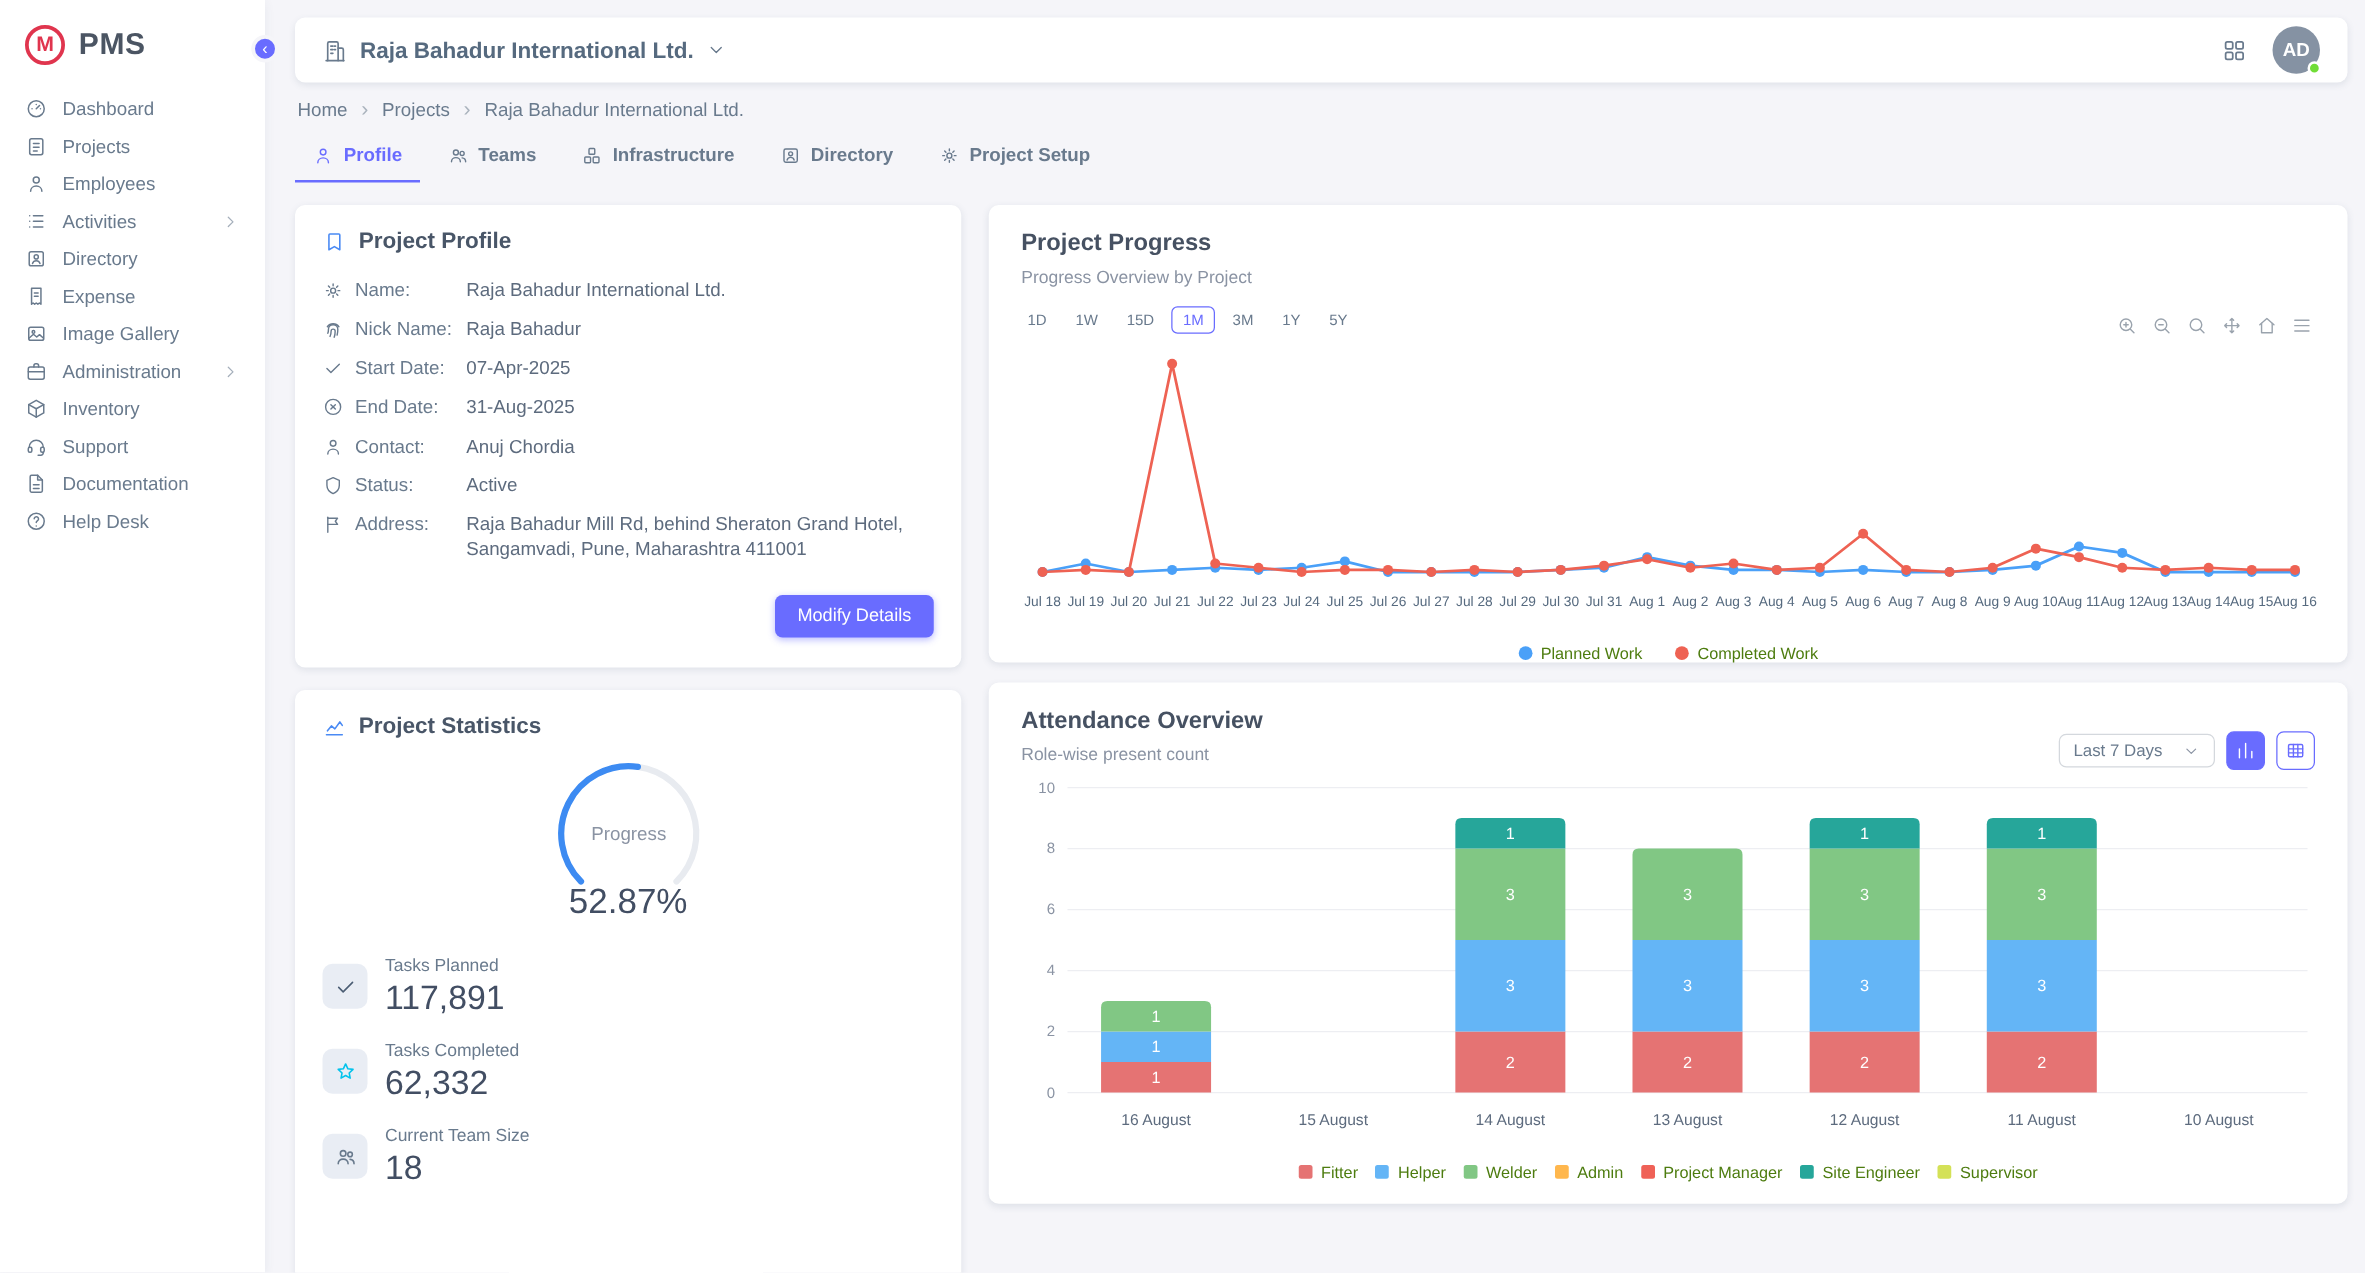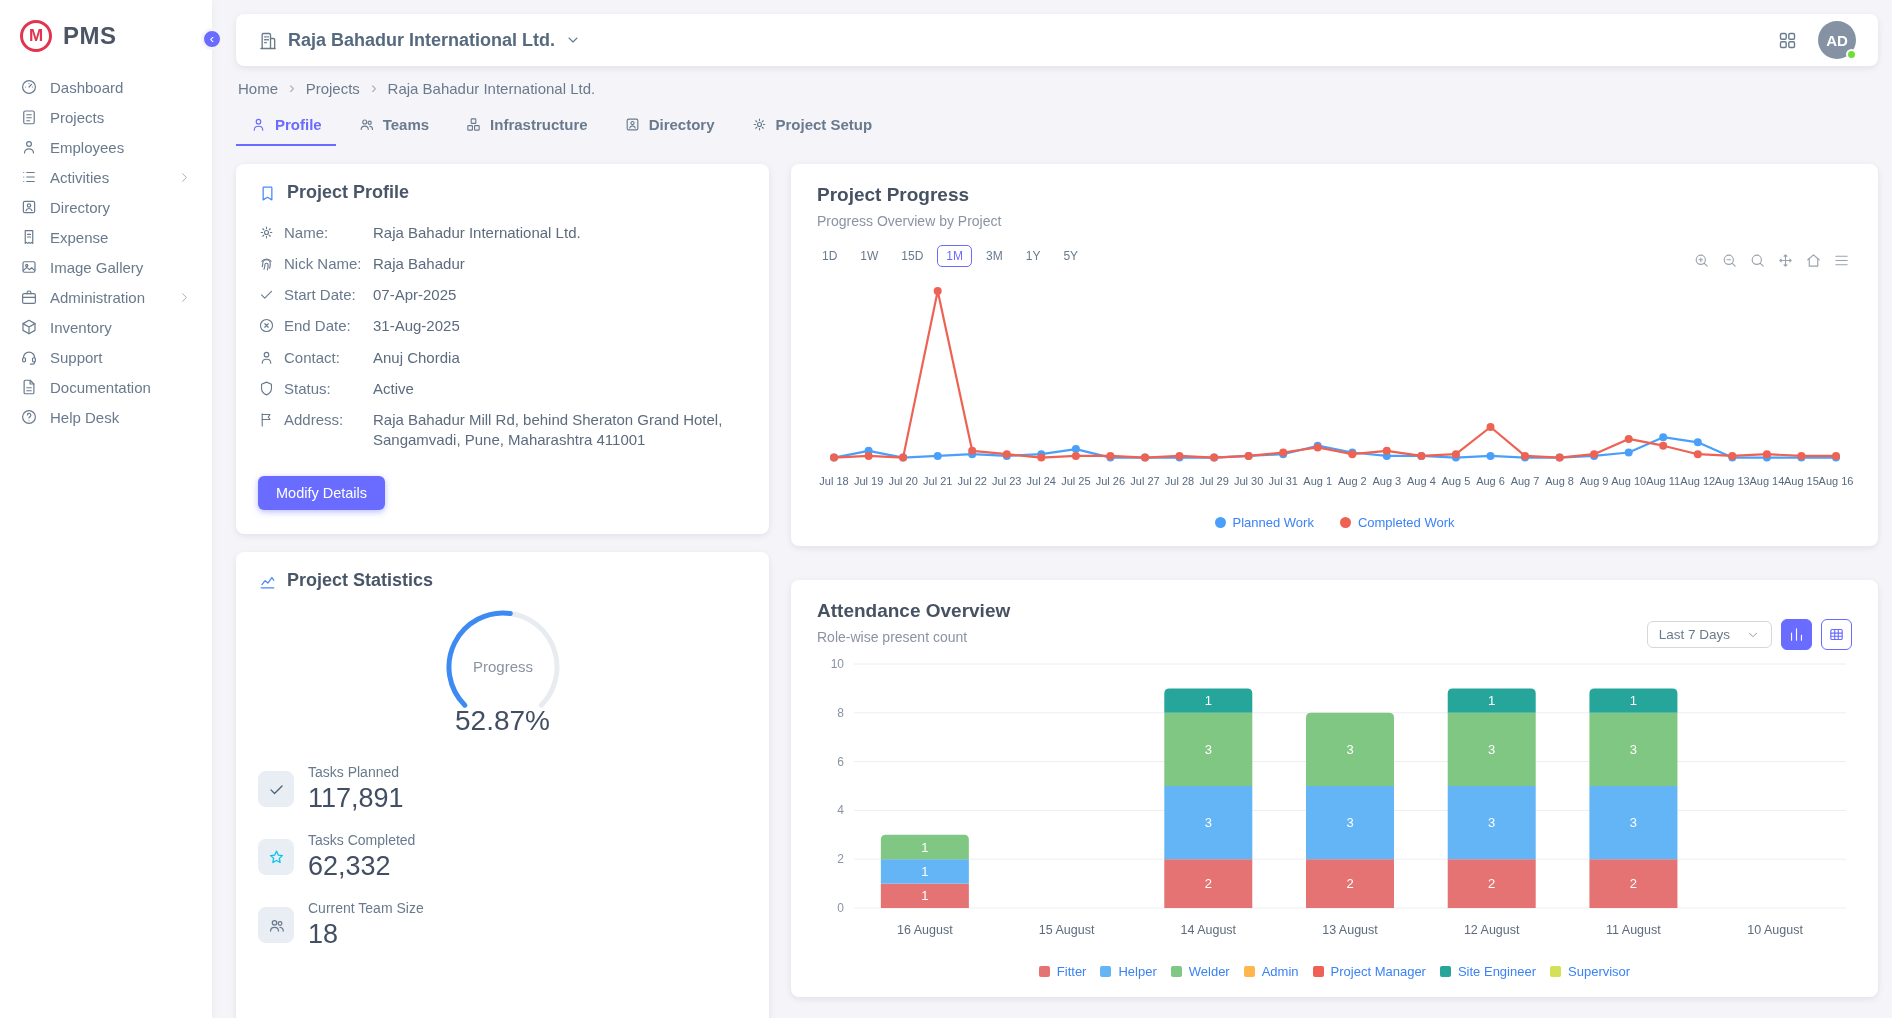--- a/index.html
+++ b/index.html
@@ -34,31 +34,31 @@
   .breadcrumb .sep{color:#aab3bd;font-size:17px;}
   .bc-item{cursor:pointer;}
   .bc-item.last{cursor:default;}
 
   .tabs{display:flex;gap:8px;margin-bottom:18px;}
   .tab{display:flex;align-items:center;gap:8px;padding:8px 14px 11px;font-size:15px;font-weight:600;color:#697a8d;cursor:pointer;border-bottom:2px solid transparent;}
   .tab.active{color:#696cff;border-bottom-color:#696cff;}
 
   .content-grid{display:flex;gap:22px;align-items:flex-start;}
   .col-left{width:533px;flex-shrink:0;display:flex;flex-direction:column;gap:18px;}
-  .col-right{flex:1;display:flex;flex-direction:column;gap:34px;min-width:0;}
+  .col-right{flex:1;display:flex;flex-direction:column;gap:16px;min-width:0;}
 
   
   .profile-card{padding:18px 22px 24px;}
   .card-title-row{display:flex;align-items:flex-end;gap:10px;font-size:18px;font-weight:600;color:#495668;margin-bottom:14px;}
   .card-title-row .icon{color:#4a8af4;}
   .field-row{display:flex;align-items:flex-start;gap:9px;padding:5.5px 0;font-size:15px;line-height:1.35;}
   .field-row .icon{color:#697a8d;margin-top:1px;}
   .field-label{width:80px;flex-shrink:0;color:#697a8d;}
   .field-value{color:#5d6b7e;}
-  .btn-row{display:flex;justify-content:flex-start;margin-top:20px;}
+  .btn-row{display:flex;justify-content:flex-end;margin-top:20px;}
   .btn-primary{background:#696cff;color:#fff;border:none;border-radius:6px;padding:9px 18px;font-size:14.5px;font-weight:500;cursor:pointer;box-shadow:0 2px 6px rgba(105,108,255,.45);font-family:inherit;}
 
   
   .stats-card{padding:18px 22px 104px;}
   .gauge-wrap{display:flex;flex-direction:column;align-items:center;margin:4px 0 6px;}
   .gauge-value{font-size:28px;color:#424e63;margin-top:-26px;}
   .stats-list{margin-top:18px;}
   .stat-row{display:flex;align-items:center;gap:14px;padding:9px 0;}
   .stat-icon{width:36px;height:36px;border-radius:8px;display:flex;align-items:center;justify-content:center;flex-shrink:0;}
   .stat-label{font-size:14px;color:#697a8d;}
@@ -68,21 +68,21 @@
   .chart-card{position:relative;}
   .section-head{display:flex;justify-content:space-between;align-items:flex-start;padding:20px 26px 0;}
   .section-title{font-size:19px;font-weight:600;color:#465162;}
   .section-sub{font-size:14px;color:#8a93a3;margin-top:7px;}
   .range-row{display:flex;gap:5px;padding:16px 22px 0;}
   .range-btn{font-size:12px;color:#697a8d;background:none;border:1px solid transparent;padding:3px 8px;border-radius:5px;cursor:pointer;font-family:inherit;}
   .range-btn.active{color:#696cff;border-color:#696cff;}
   .modebar{position:absolute;top:88px;right:28px;display:flex;gap:11px;color:#9aa3ad;}
   .modebar-btn{cursor:pointer;display:flex;}
   .chart-svg{display:block;margin:2px auto 0;}
-  .chart-legend{display:flex;justify-content:center;align-items:flex-end;gap:26px;padding:6px 0 16px;font-size:13px;color:#3b82f6;flex-wrap:wrap;}
+  .chart-legend{display:flex;justify-content:center;align-items:flex-end;gap:26px;padding:6px 0 0;font-size:13px;color:#4d7c0f;flex-wrap:wrap;}
   .legend-item{display:flex;align-items:center;gap:7px;cursor:pointer;}
   .legend-dot{width:11px;height:11px;border-radius:50%;display:inline-block;}
   .legend-sq{width:11px;height:11px;border-radius:2px;display:inline-block;}
   .bar-legend{gap:14px;padding-bottom:18px;}
 
   .attendance-controls{display:flex;align-items:center;gap:9px;margin-top:19px;}
   .select{display:flex;align-items:center;gap:16px;border:1px solid #d4d8dd;border-radius:6px;padding:5px 11px;font-size:13.5px;color:#697a8d;cursor:pointer;background:#fff;}
   .select .icon{color:#8a93a3;}
   .toggle-btn{width:31px;height:31px;border-radius:6px;border:1px solid #696cff;background:#fff;color:#696cff;display:flex;align-items:center;justify-content:center;cursor:pointer;}
   .toggle-btn.active{background:#696cff;color:#fff;}

